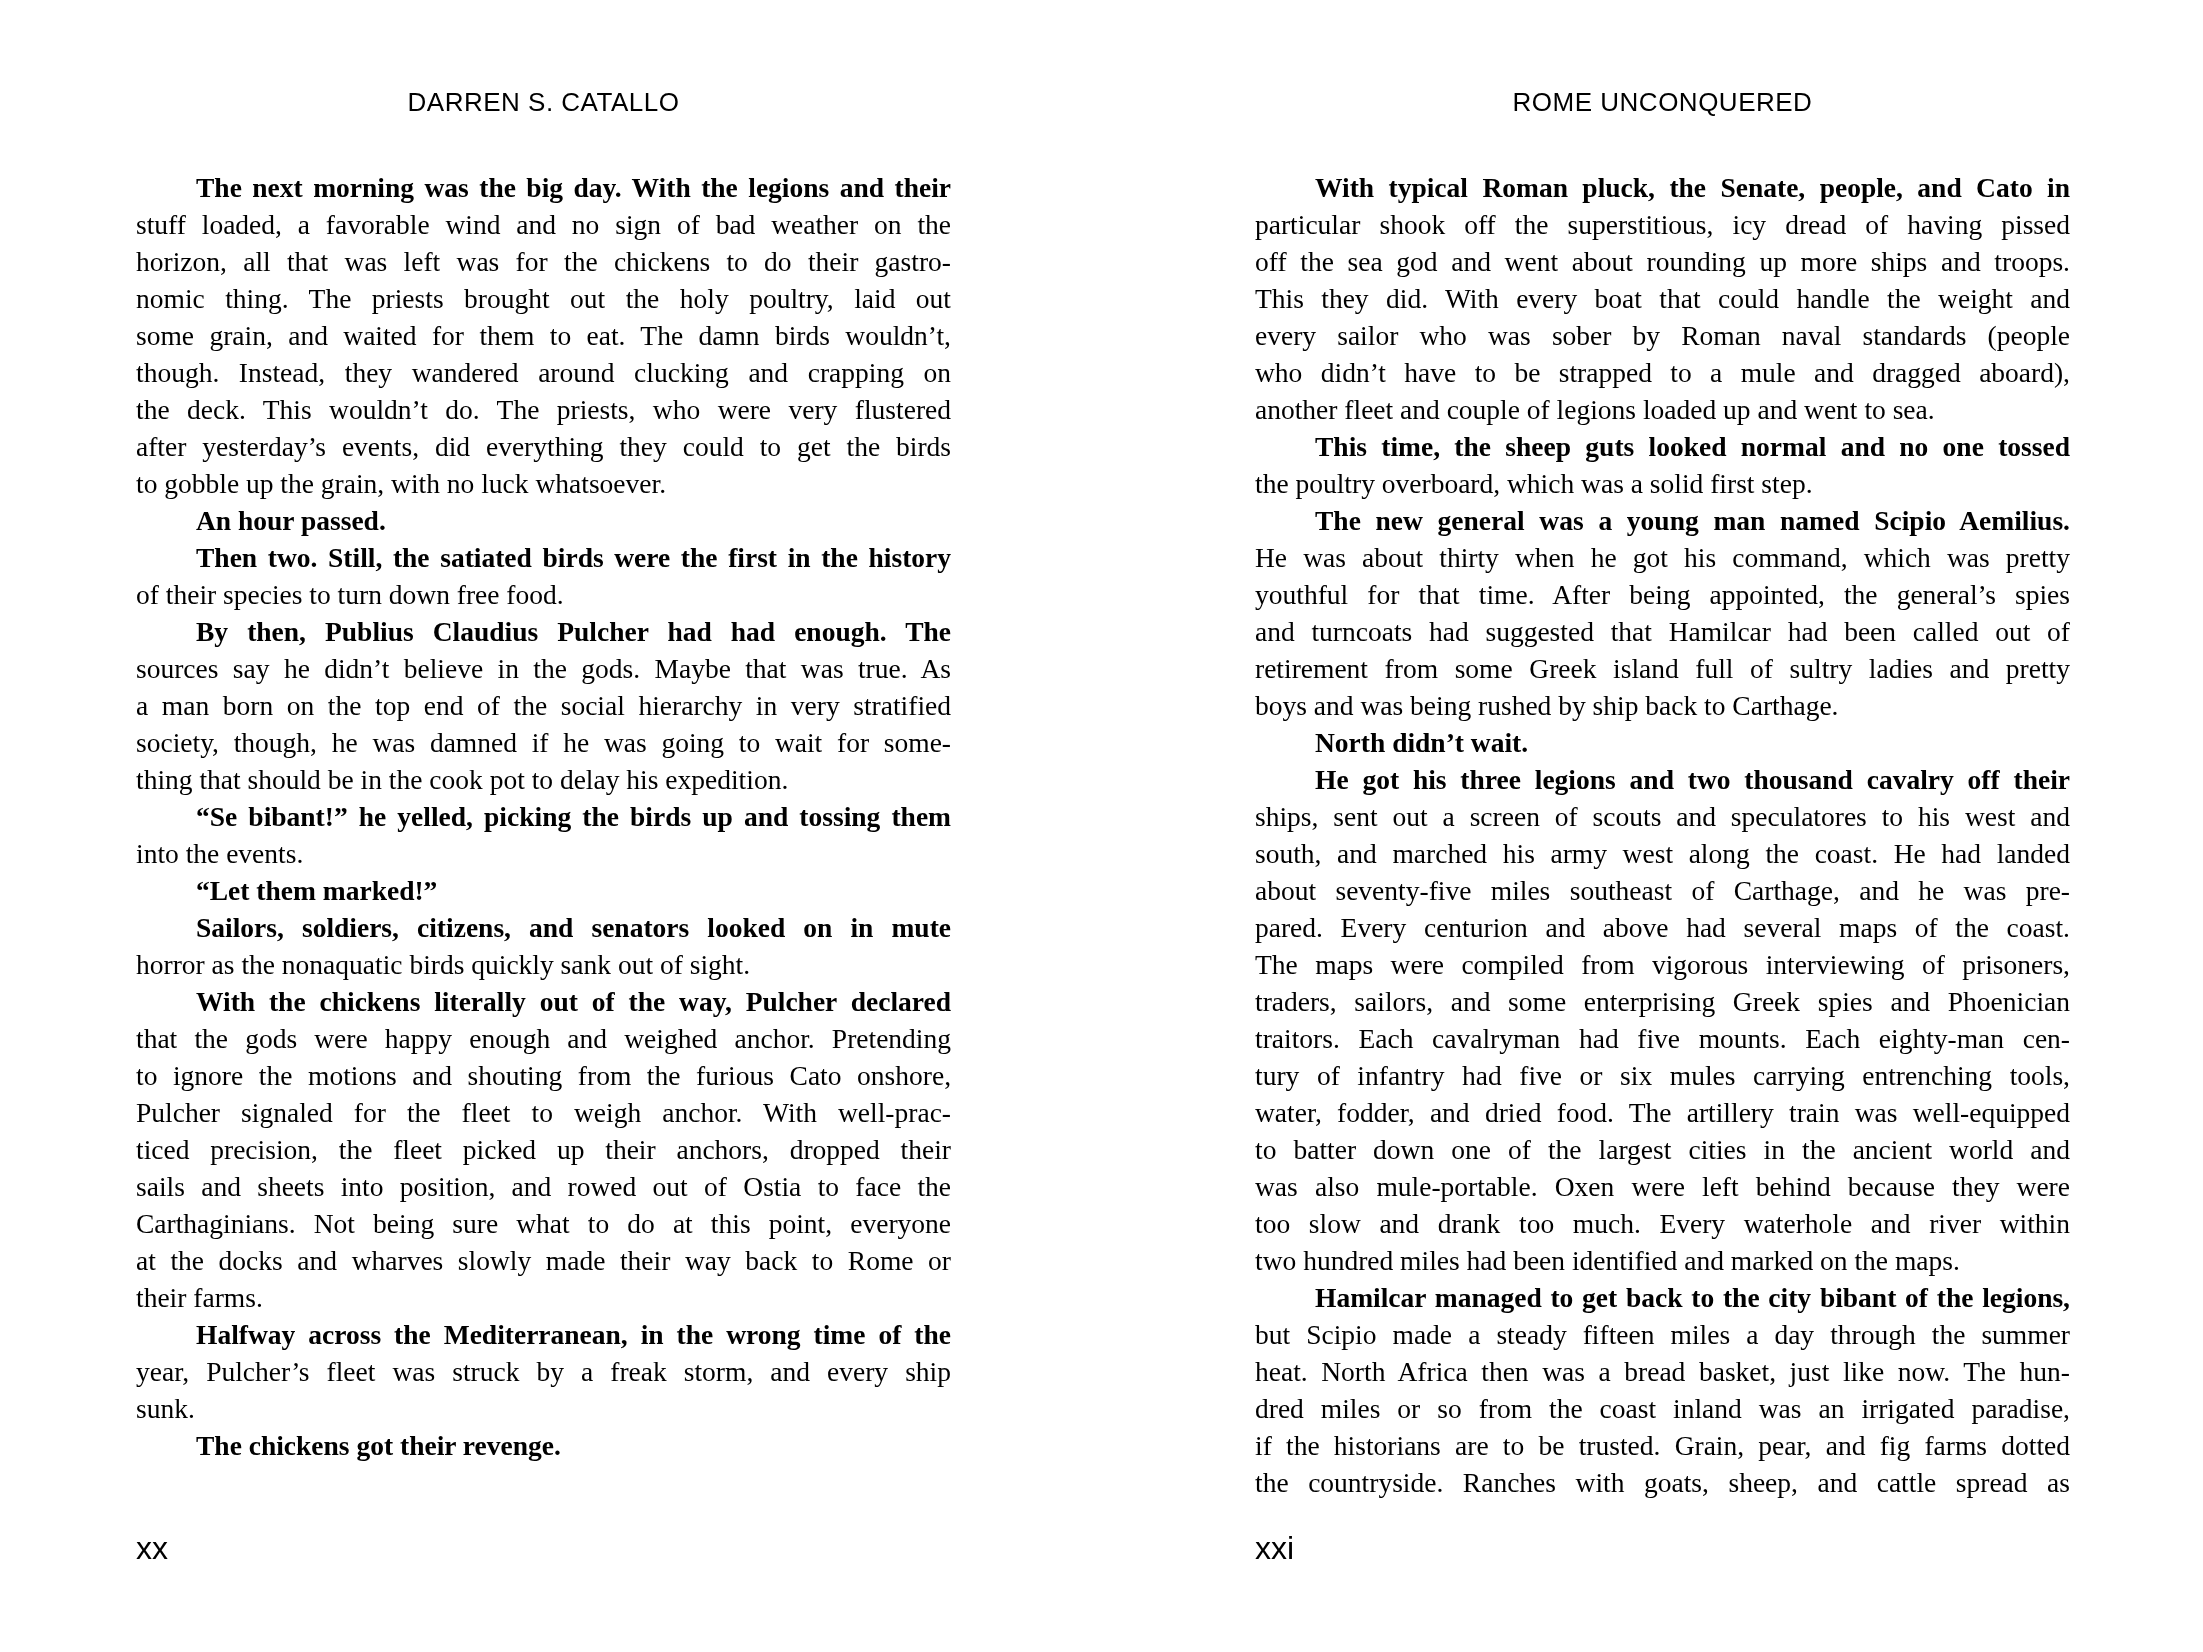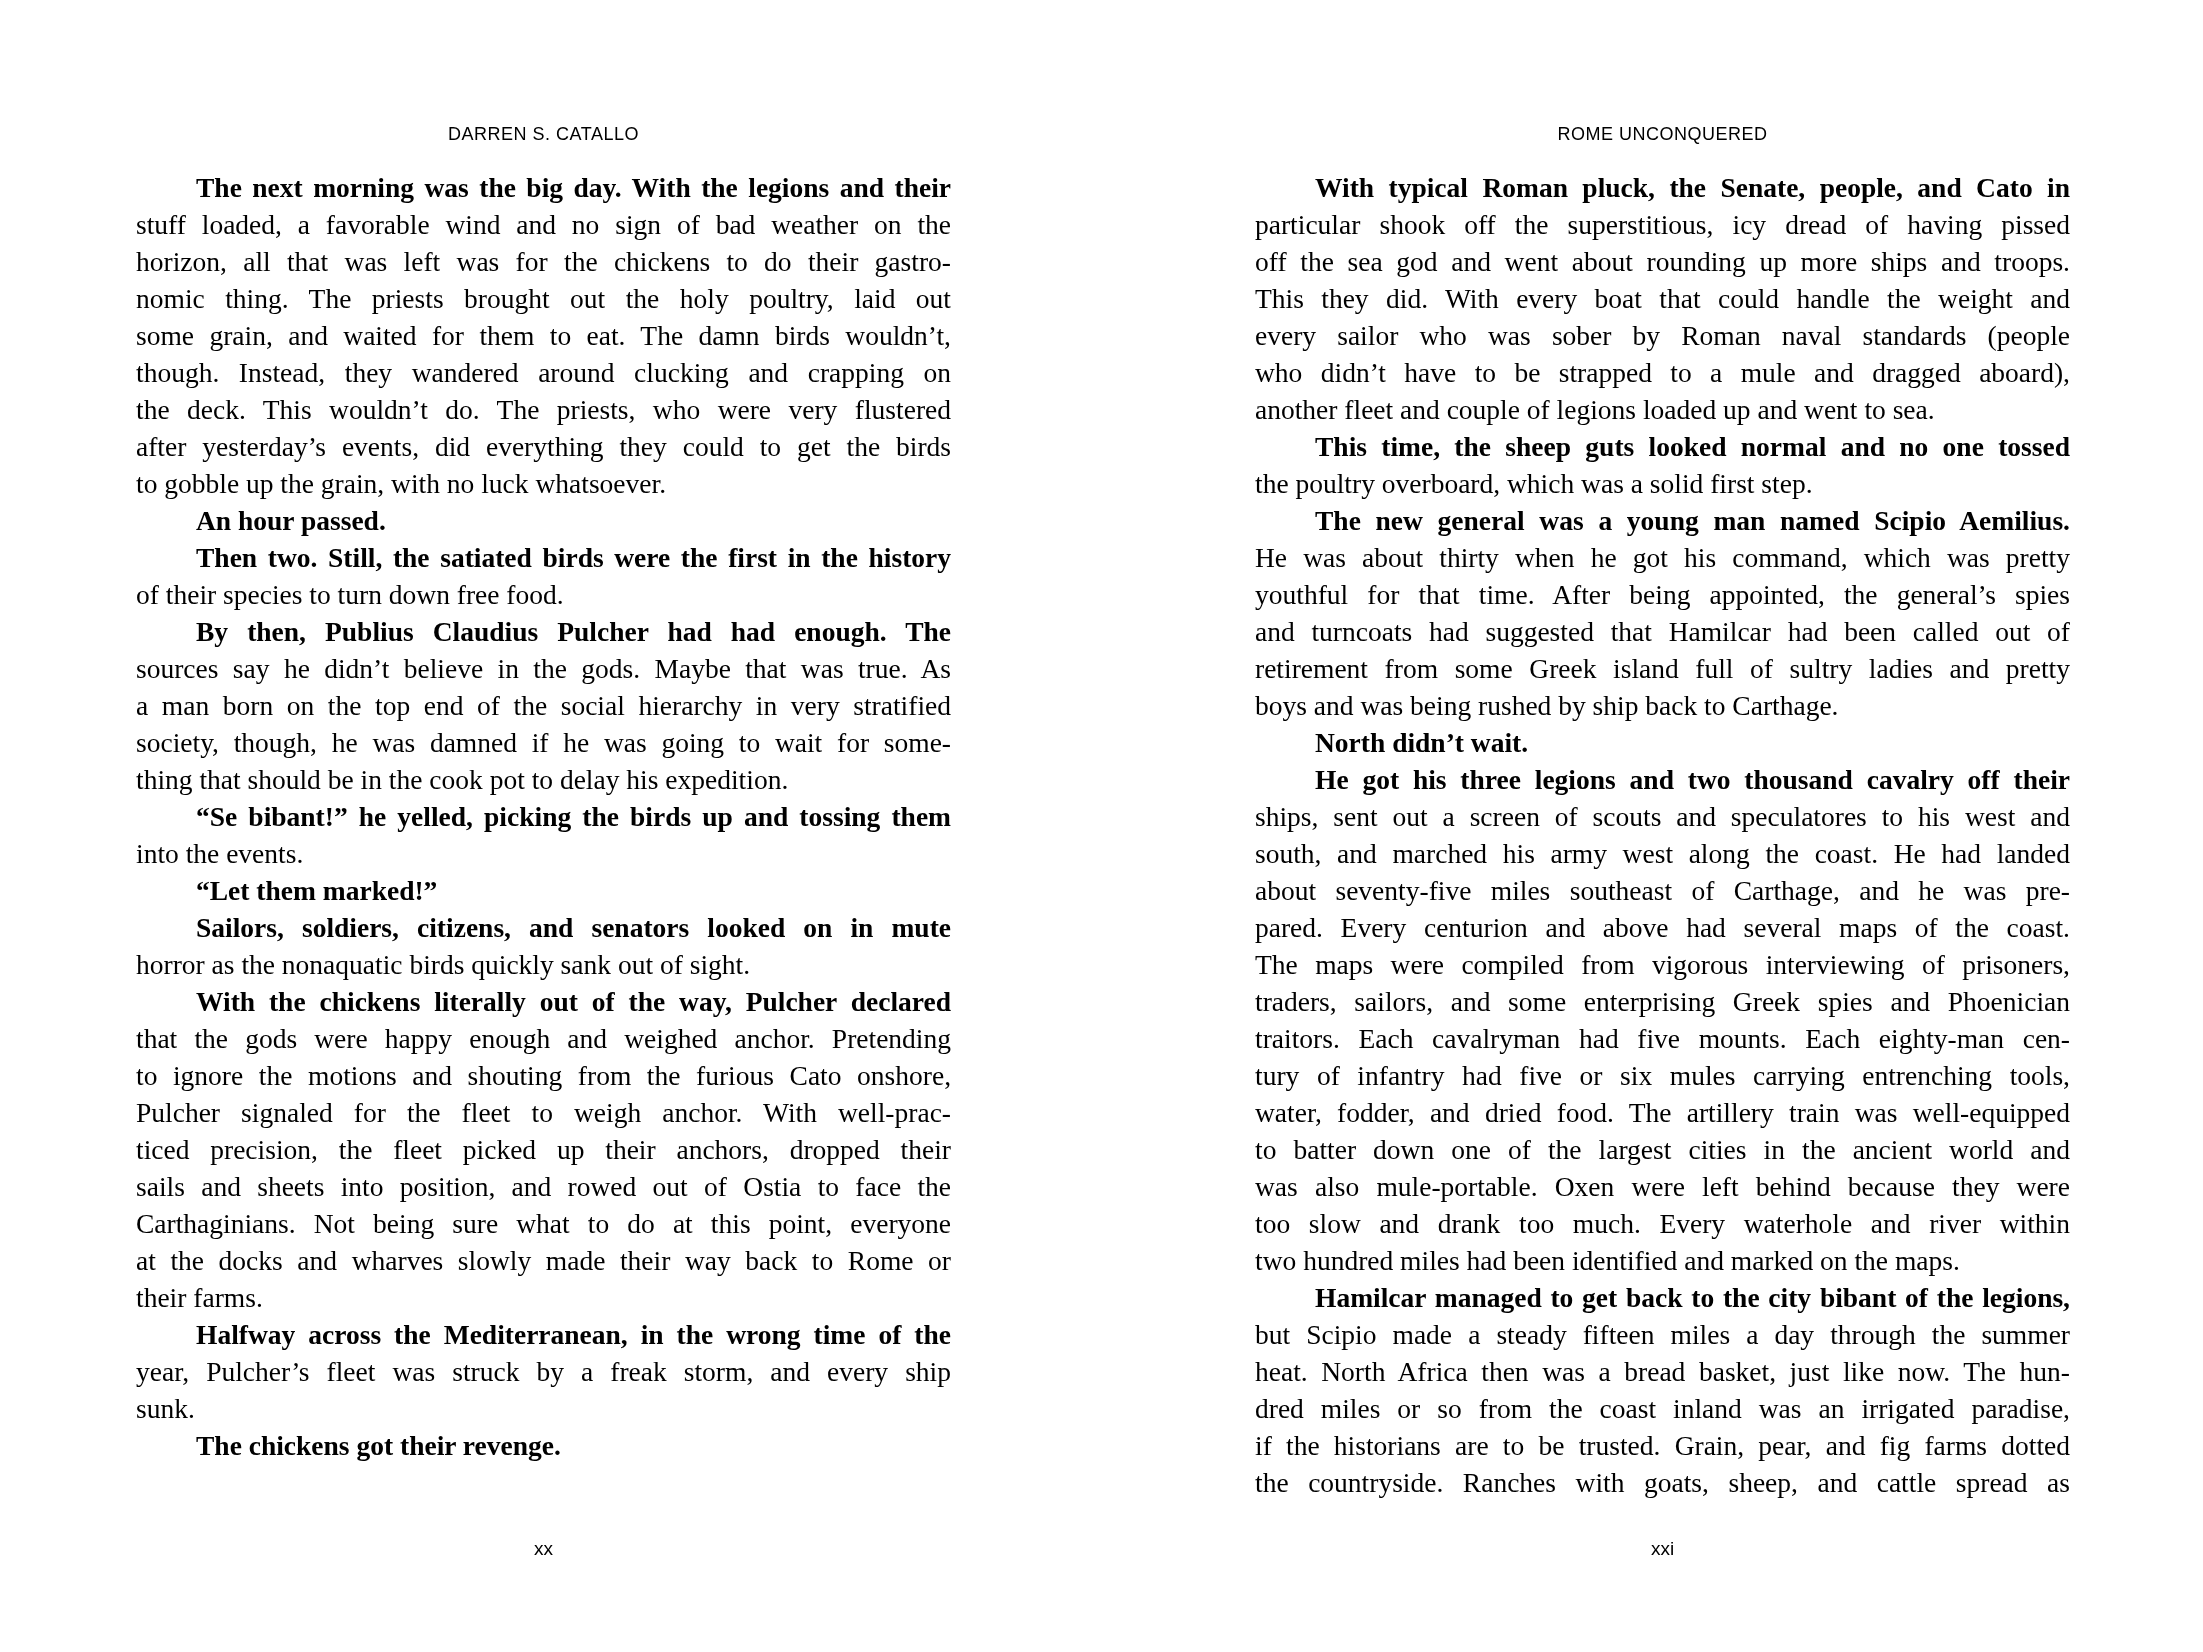--- a/index.html
+++ b/index.html
@@ -20,25 +20,24 @@
   }
   #page-0 { left: 136px; }
   #page-1 { left: 1255px; }
   .running-head {
     position: absolute;
     top: 88px;
     left: 0;
     width: 100%;
     text-align: center;
     font-family: "Liberation Sans", sans-serif;
-    font-size: 18px;
+    font-size: 26px;
     line-height: 29px;
     letter-spacing: 0.5px;
     font-weight: 400;
-    margin-top: 32px;
   }
   .body-text {
     position: absolute;
     top: 169px;
     left: 0;
     width: 100%;
     font-size: 27.5px;
   }
   .line {
     height: 37px;
@@ -47,23 +46,23 @@
     text-align-last: justify;
     white-space: normal;
   }
   .line.endline { text-align-last: left; }
   .line.indent { padding-left: 60px; font-weight: bold; }
   .folio {
     position: absolute;
     top: 1535px;
     left: 0;
     width: 100%;
-    text-align: center;
+    text-align: left;
     font-family: "Liberation Sans", sans-serif;
-    font-size: 19px;
+    font-size: 32px;
     line-height: 27.5px;
   }
 </style>
 </head>
 <body>
 
 <div class="spread">
 
   <section class="page" id="page-0">
     <header class="running-head">DARREN S. CATALLO</header>

